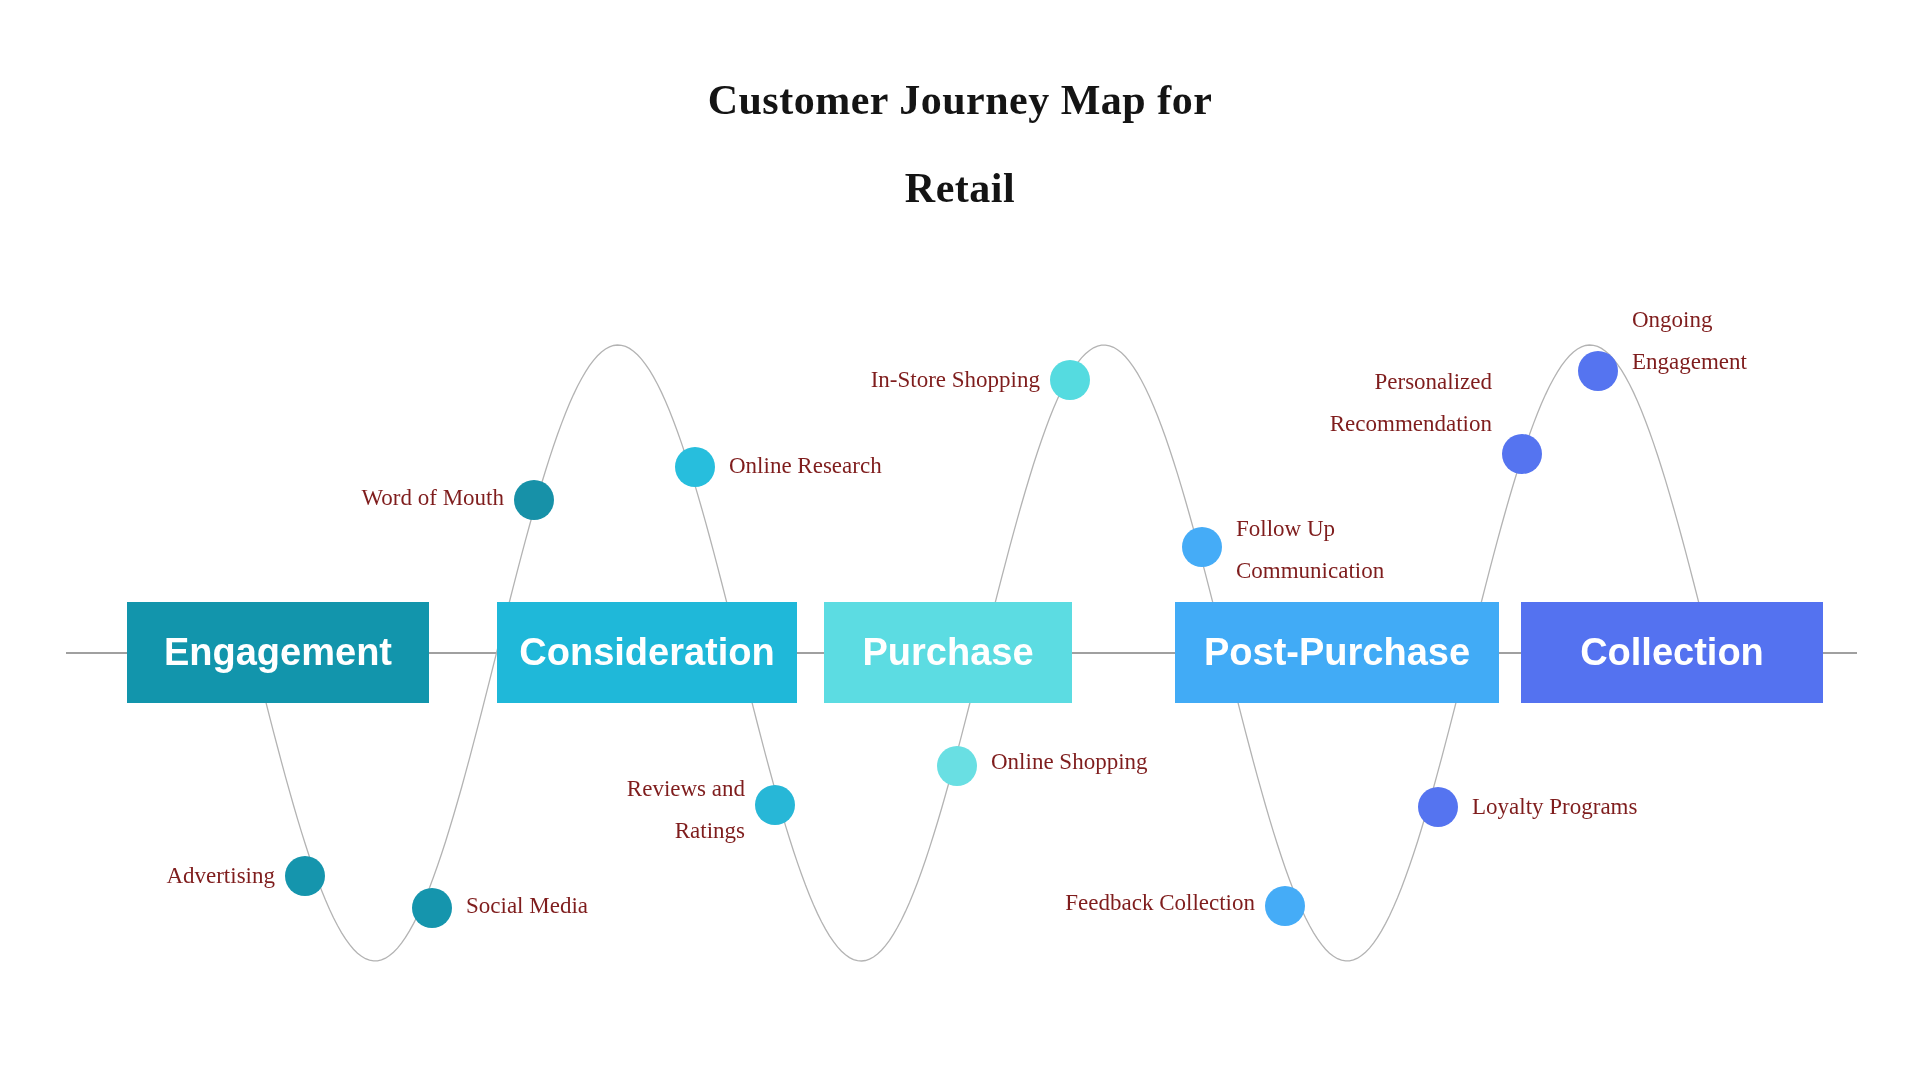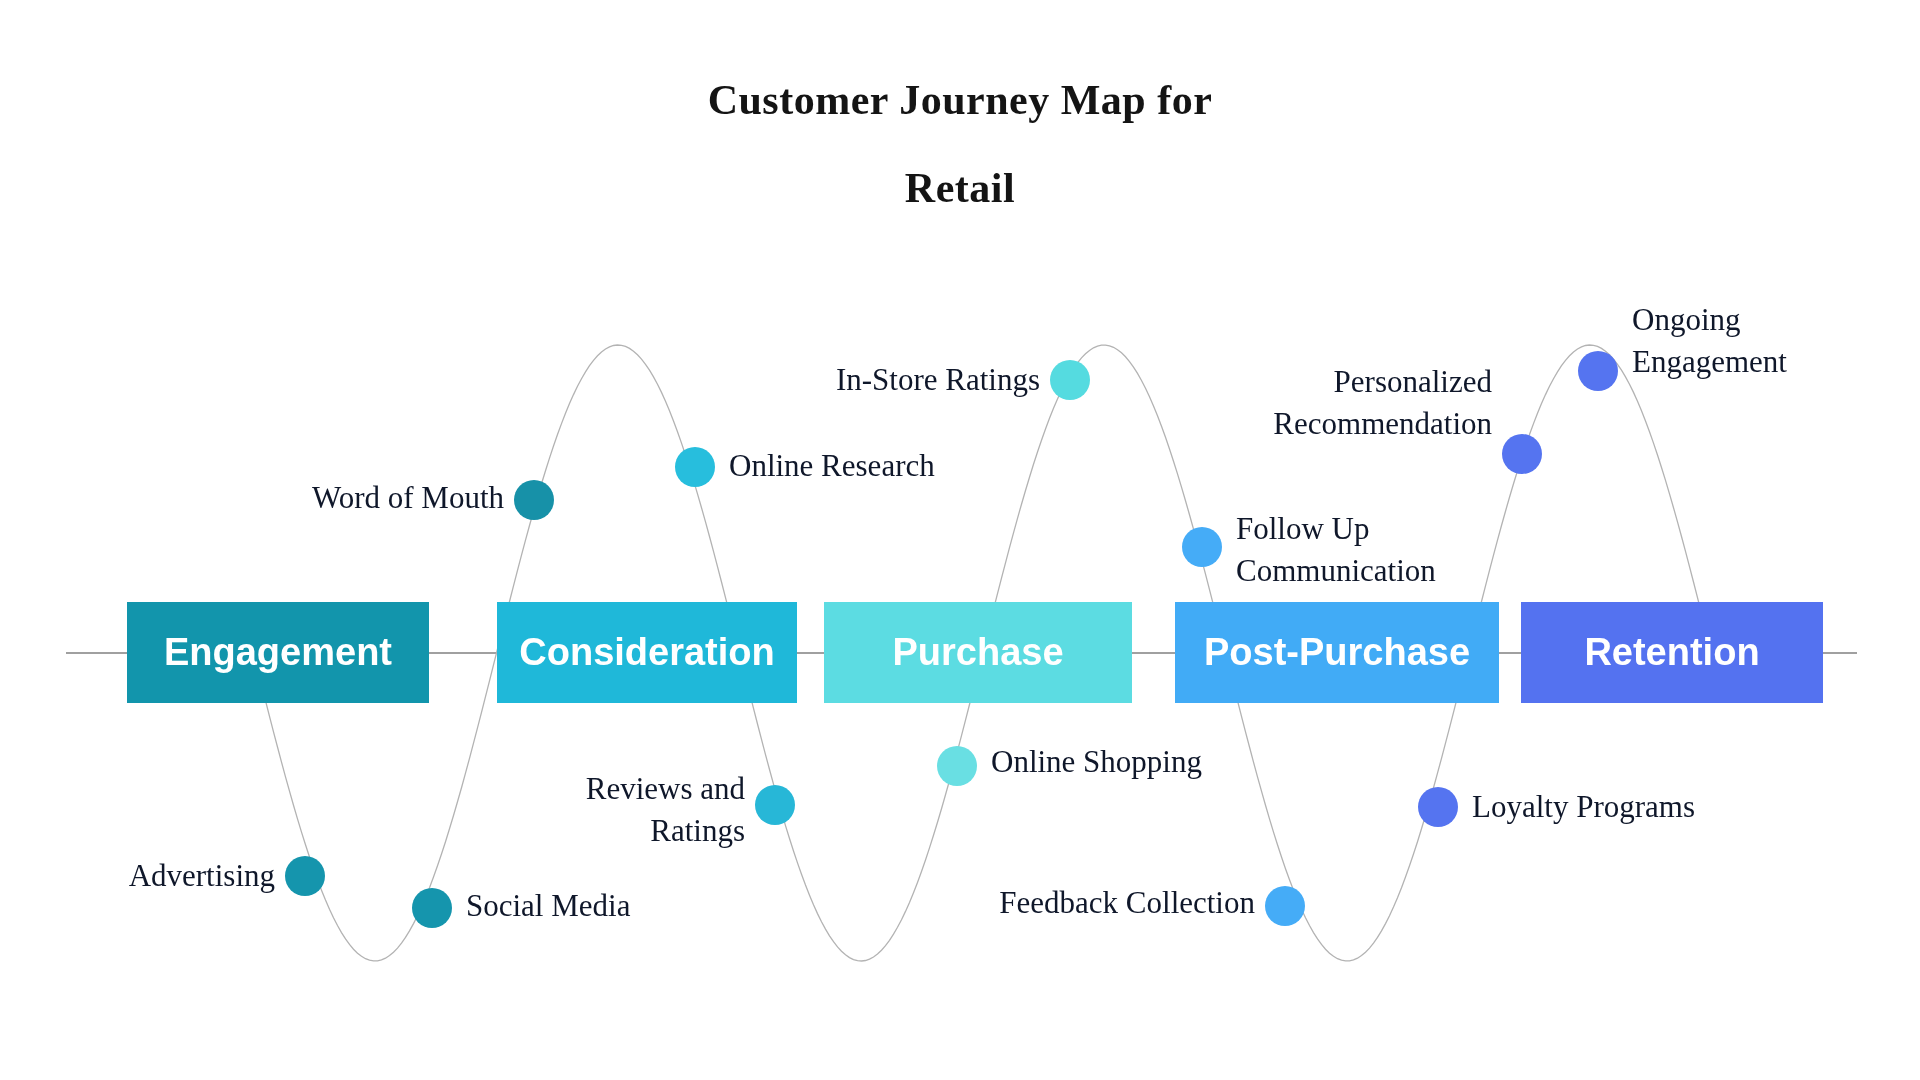--- a/index.html
+++ b/index.html
@@ -44,63 +44,63 @@
     white-space: nowrap;
   }
   .tp-dot {
     position: absolute;
     width: 40px; height: 40px;
     border-radius: 50%;
   }
   .tp-label {
     position: absolute;
     font-family: "Liberation Serif", serif;
-    font-size: 31px;
+    font-size: 23px;
     line-height: 42px;
-    color: #0f172a;
+    color: #7f1d1d;
     white-space: nowrap;
   }
   .tp-label.left { transform: translate(-100%, -50%); text-align: right; }
   .tp-label.right { transform: translateY(-50%); text-align: left; }
 </style>
 </head>
 <body>
 
 <div class="canvas">
 
   <h1 class="title"><span>Customer Journey Map for</span><br><span>Retail</span></h1>
 
   <svg class="layer" viewBox="0 0 1920 1080">
     <line fill="none" stroke-width="1.5" x1="66" x2="1857" y1="653" y2="653" stroke="#808080"></line>
     <path fill="none" stroke-width="1.3" d="M 253.5 653.0 L 257.5 668.9 L 261.5 684.8 L 265.5 700.6 L 269.5 716.3 L 273.5 731.8 L 277.5 747.0 L 281.5 762.1 L 285.5 776.8 L 289.5 791.2 L 293.5 805.3 L 297.5 818.9 L 301.5 832.1 L 305.5 844.8 L 309.5 857.0 L 313.5 868.7 L 317.5 879.7 L 321.5 890.2 L 325.5 900.1 L 329.5 909.2 L 333.5 917.7 L 337.5 925.5 L 341.5 932.6 L 345.5 938.9 L 349.5 944.4 L 353.5 949.2 L 357.5 953.2 L 361.5 956.3 L 365.5 958.7 L 369.5 960.2 L 373.5 960.9 L 377.5 960.8 L 381.5 959.9 L 385.5 958.2 L 389.5 955.6 L 393.5 952.2 L 397.5 948.1 L 401.5 943.1 L 405.5 937.4 L 409.5 930.9 L 413.5 923.6 L 417.5 915.7 L 421.5 907.0 L 425.5 897.7 L 429.5 887.7 L 433.5 877.0 L 437.5 865.8 L 441.5 854.0 L 445.5 841.7 L 449.5 828.8 L 453.5 815.5 L 457.5 801.8 L 461.5 787.7 L 465.5 773.2 L 469.5 758.3 L 473.5 743.2 L 477.5 727.9 L 481.5 712.4 L 485.5 696.7 L 489.5 680.8 L 493.5 664.9 L 497.5 649.0 L 501.5 633.1 L 505.5 617.2 L 509.5 601.5 L 513.5 585.9 L 517.5 570.4 L 521.5 555.2 L 525.5 540.2 L 529.5 525.5 L 533.5 511.2 L 537.5 497.3 L 541.5 483.8 L 545.5 470.7 L 549.5 458.1 L 553.5 446.0 L 557.5 434.5 L 561.5 423.6 L 565.5 413.3 L 569.5 403.6 L 573.5 394.6 L 577.5 386.3 L 581.5 378.7 L 585.5 371.8 L 589.5 365.7 L 593.5 360.3 L 597.5 355.8 L 601.5 352.0 L 605.5 349.0 L 609.5 346.9 L 613.5 345.5 L 617.5 345.0 L 621.5 345.3 L 625.5 346.4 L 629.5 348.4 L 633.5 351.2 L 637.5 354.7 L 641.5 359.1 L 645.5 364.3 L 649.5 370.2 L 653.5 376.9 L 657.5 384.3 L 661.5 392.4 L 665.5 401.3 L 669.5 410.8 L 673.5 420.9 L 677.5 431.7 L 681.5 443.1 L 685.5 455.0 L 689.5 467.5 L 693.5 480.4 L 697.5 493.9 L 701.5 507.7 L 705.5 521.9 L 709.5 536.5 L 713.5 551.4 L 717.5 566.6 L 721.5 582.0 L 725.5 597.6 L 729.5 613.3 L 733.5 629.1 L 737.5 645.0 L 741.5 661.0 L 745.5 676.9 L 749.5 692.7 L 753.5 708.4 L 757.5 724.0 L 761.5 739.4 L 765.5 754.6 L 769.5 769.5 L 773.5 784.1 L 777.5 798.3 L 781.5 812.1 L 785.5 825.6 L 789.5 838.5 L 793.5 851.0 L 797.5 862.9 L 801.5 874.3 L 805.5 885.1 L 809.5 895.2 L 813.5 904.7 L 817.5 913.6 L 821.5 921.7 L 825.5 929.1 L 829.5 935.8 L 833.5 941.7 L 837.5 946.9 L 841.5 951.3 L 845.5 954.8 L 849.5 957.6 L 853.5 959.6 L 857.5 960.7 L 861.5 961.0 L 865.5 960.5 L 869.5 959.1 L 873.5 957.0 L 877.5 954.0 L 881.5 950.2 L 885.5 945.7 L 889.5 940.3 L 893.5 934.2 L 897.5 927.3 L 901.5 919.7 L 905.5 911.4 L 909.5 902.4 L 913.5 892.7 L 917.5 882.4 L 921.5 871.5 L 925.5 860.0 L 929.5 847.9 L 933.5 835.3 L 937.5 822.2 L 941.5 808.7 L 945.5 794.8 L 949.5 780.5 L 953.5 765.8 L 957.5 750.8 L 961.5 735.6 L 965.5 720.1 L 969.5 704.5 L 973.5 688.8 L 977.5 672.9 L 981.5 657.0 L 985.5 641.1 L 989.5 625.2 L 993.5 609.3 L 997.5 593.6 L 1001.5 578.1 L 1005.5 562.8 L 1009.5 547.7 L 1013.5 532.8 L 1017.5 518.3 L 1021.5 504.2 L 1025.5 490.5 L 1029.5 477.2 L 1033.5 464.3 L 1037.5 452.0 L 1041.5 440.2 L 1045.5 429.0 L 1049.5 418.3 L 1053.5 408.3 L 1057.5 399.0 L 1061.5 390.3 L 1065.5 382.4 L 1069.5 375.1 L 1073.5 368.6 L 1077.5 362.9 L 1081.5 357.9 L 1085.5 353.8 L 1089.5 350.4 L 1093.5 347.8 L 1097.5 346.1 L 1101.5 345.2 L 1105.5 345.1 L 1109.5 345.8 L 1113.5 347.3 L 1117.5 349.7 L 1121.5 352.8 L 1125.5 356.8 L 1129.5 361.6 L 1133.5 367.1 L 1137.5 373.4 L 1141.5 380.5 L 1145.5 388.3 L 1149.5 396.8 L 1153.5 405.9 L 1157.5 415.8 L 1161.5 426.3 L 1165.5 437.3 L 1169.5 449.0 L 1173.5 461.2 L 1177.5 473.9 L 1181.5 487.1 L 1185.5 500.7 L 1189.5 514.8 L 1193.5 529.2 L 1197.5 543.9 L 1201.5 559.0 L 1205.5 574.2 L 1209.5 589.7 L 1213.5 605.4 L 1217.5 621.2 L 1221.5 637.1 L 1225.5 653.0 L 1229.5 668.9 L 1233.5 684.8 L 1237.5 700.6 L 1241.5 716.3 L 1245.5 731.8 L 1249.5 747.0 L 1253.5 762.1 L 1257.5 776.8 L 1261.5 791.2 L 1265.5 805.3 L 1269.5 818.9 L 1273.5 832.1 L 1277.5 844.8 L 1281.5 857.0 L 1285.5 868.7 L 1289.5 879.7 L 1293.5 890.2 L 1297.5 900.1 L 1301.5 909.2 L 1305.5 917.7 L 1309.5 925.5 L 1313.5 932.6 L 1317.5 938.9 L 1321.5 944.4 L 1325.5 949.2 L 1329.5 953.2 L 1333.5 956.3 L 1337.5 958.7 L 1341.5 960.2 L 1345.5 960.9 L 1349.5 960.8 L 1353.5 959.9 L 1357.5 958.2 L 1361.5 955.6 L 1365.5 952.2 L 1369.5 948.1 L 1373.5 943.1 L 1377.5 937.4 L 1381.5 930.9 L 1385.5 923.6 L 1389.5 915.7 L 1393.5 907.0 L 1397.5 897.7 L 1401.5 887.7 L 1405.5 877.0 L 1409.5 865.8 L 1413.5 854.0 L 1417.5 841.7 L 1421.5 828.8 L 1425.5 815.5 L 1429.5 801.8 L 1433.5 787.7 L 1437.5 773.2 L 1441.5 758.3 L 1445.5 743.2 L 1449.5 727.9 L 1453.5 712.4 L 1457.5 696.7 L 1461.5 680.8 L 1465.5 664.9 L 1469.5 649.0 L 1473.5 633.1 L 1477.5 617.2 L 1481.5 601.5 L 1485.5 585.9 L 1489.5 570.4 L 1493.5 555.2 L 1497.5 540.2 L 1501.5 525.5 L 1505.5 511.2 L 1509.5 497.3 L 1513.5 483.8 L 1517.5 470.7 L 1521.5 458.1 L 1525.5 446.0 L 1529.5 434.5 L 1533.5 423.6 L 1537.5 413.3 L 1541.5 403.6 L 1545.5 394.6 L 1549.5 386.3 L 1553.5 378.7 L 1557.5 371.8 L 1561.5 365.7 L 1565.5 360.3 L 1569.5 355.8 L 1573.5 352.0 L 1577.5 349.0 L 1581.5 346.9 L 1585.5 345.5 L 1589.5 345.0 L 1593.5 345.3 L 1597.5 346.4 L 1601.5 348.4 L 1605.5 351.2 L 1609.5 354.7 L 1613.5 359.1 L 1617.5 364.3 L 1621.5 370.2 L 1625.5 376.9 L 1629.5 384.3 L 1633.5 392.4 L 1637.5 401.3 L 1641.5 410.8 L 1645.5 420.9 L 1649.5 431.7 L 1653.5 443.1 L 1657.5 455.0 L 1661.5 467.5 L 1665.5 480.4 L 1669.5 493.9 L 1673.5 507.7 L 1677.5 521.9 L 1681.5 536.5 L 1685.5 551.4 L 1689.5 566.6 L 1693.5 582.0 L 1697.5 597.6 L 1701.5 613.3 L 1705.5 629.1 L 1709.5 645.0" stroke="#b3b3b3"></path>
   </svg>
 
   <div class="stages">
       <div class="stage" style="left: 127px; width: 302px; background: rgb(18, 149, 172);">Engagement</div>
       <div class="stage" style="left: 497px; width: 300px; background: rgb(31, 184, 217);">Consideration</div>
-      <div class="stage" style="left: 824px; width: 308px; background: rgb(92, 220, 226);">Purchase</div>
+      <div class="stage" style="left: 824px; width: 248px; background: rgb(92, 220, 226);">Purchase</div>
       <div class="stage" style="left: 1175px; width: 324px; background: rgb(65, 171, 246);">Post-Purchase</div>
-      <div class="stage" style="left: 1521px; width: 302px; background: rgb(84, 114, 240);">Retention</div>
+      <div class="stage" style="left: 1521px; width: 302px; background: rgb(84, 114, 240);">Collection</div>
     </div>
 
   <div class="touchpoints">
       <div class="tp-dot" style="left: 285px; top: 856px; background: rgb(21, 149, 173);"></div>
       <div class="tp-label left" style="left: 275px; top: 876px;">Advertising</div>
       <div class="tp-dot" style="left: 412px; top: 888px; background: rgb(21, 149, 173);"></div>
       <div class="tp-label right" style="left: 466px; top: 906px;">Social Media</div>
       <div class="tp-dot" style="left: 514px; top: 480px; background: rgb(23, 145, 168);"></div>
       <div class="tp-label left" style="left: 504px; top: 498px;">Word of Mouth</div>
       <div class="tp-dot" style="left: 675px; top: 447px; background: rgb(39, 190, 221);"></div>
       <div class="tp-label right" style="left: 729px; top: 466px;">Online Research</div>
       <div class="tp-dot" style="left: 755px; top: 785px; background: rgb(39, 183, 215);"></div>
       <div class="tp-label left" style="left: 745px; top: 810px;">Reviews and<br>Ratings</div>
       <div class="tp-dot" style="left: 937px; top: 746px; background: rgb(105, 223, 227);"></div>
       <div class="tp-label right" style="left: 991px; top: 762px;">Online Shopping</div>
       <div class="tp-dot" style="left: 1050px; top: 360px; background: rgb(85, 219, 224);"></div>
-      <div class="tp-label left" style="left: 1040px; top: 380px;">In-Store Ratings</div>
+      <div class="tp-label left" style="left: 1040px; top: 380px;">In-Store Shopping</div>
       <div class="tp-dot" style="left: 1182px; top: 527px; background: rgb(69, 172, 247);"></div>
       <div class="tp-label right" style="left: 1236px; top: 550px;">Follow Up<br>Communication</div>
       <div class="tp-dot" style="left: 1265px; top: 886px; background: rgb(69, 172, 247);"></div>
       <div class="tp-label left" style="left: 1255px; top: 903px;">Feedback Collection</div>
       <div class="tp-dot" style="left: 1502px; top: 434px; background: rgb(85, 116, 240);"></div>
       <div class="tp-label left" style="left: 1492px; top: 403px;">Personalized<br>Recommendation</div>
       <div class="tp-dot" style="left: 1418px; top: 787px; background: rgb(85, 116, 240);"></div>
       <div class="tp-label right" style="left: 1472px; top: 807px;">Loyalty Programs</div>
       <div class="tp-dot" style="left: 1578px; top: 351px; background: rgb(85, 116, 240);"></div>
       <div class="tp-label right" style="left: 1632px; top: 341px;">Ongoing<br>Engagement</div>

